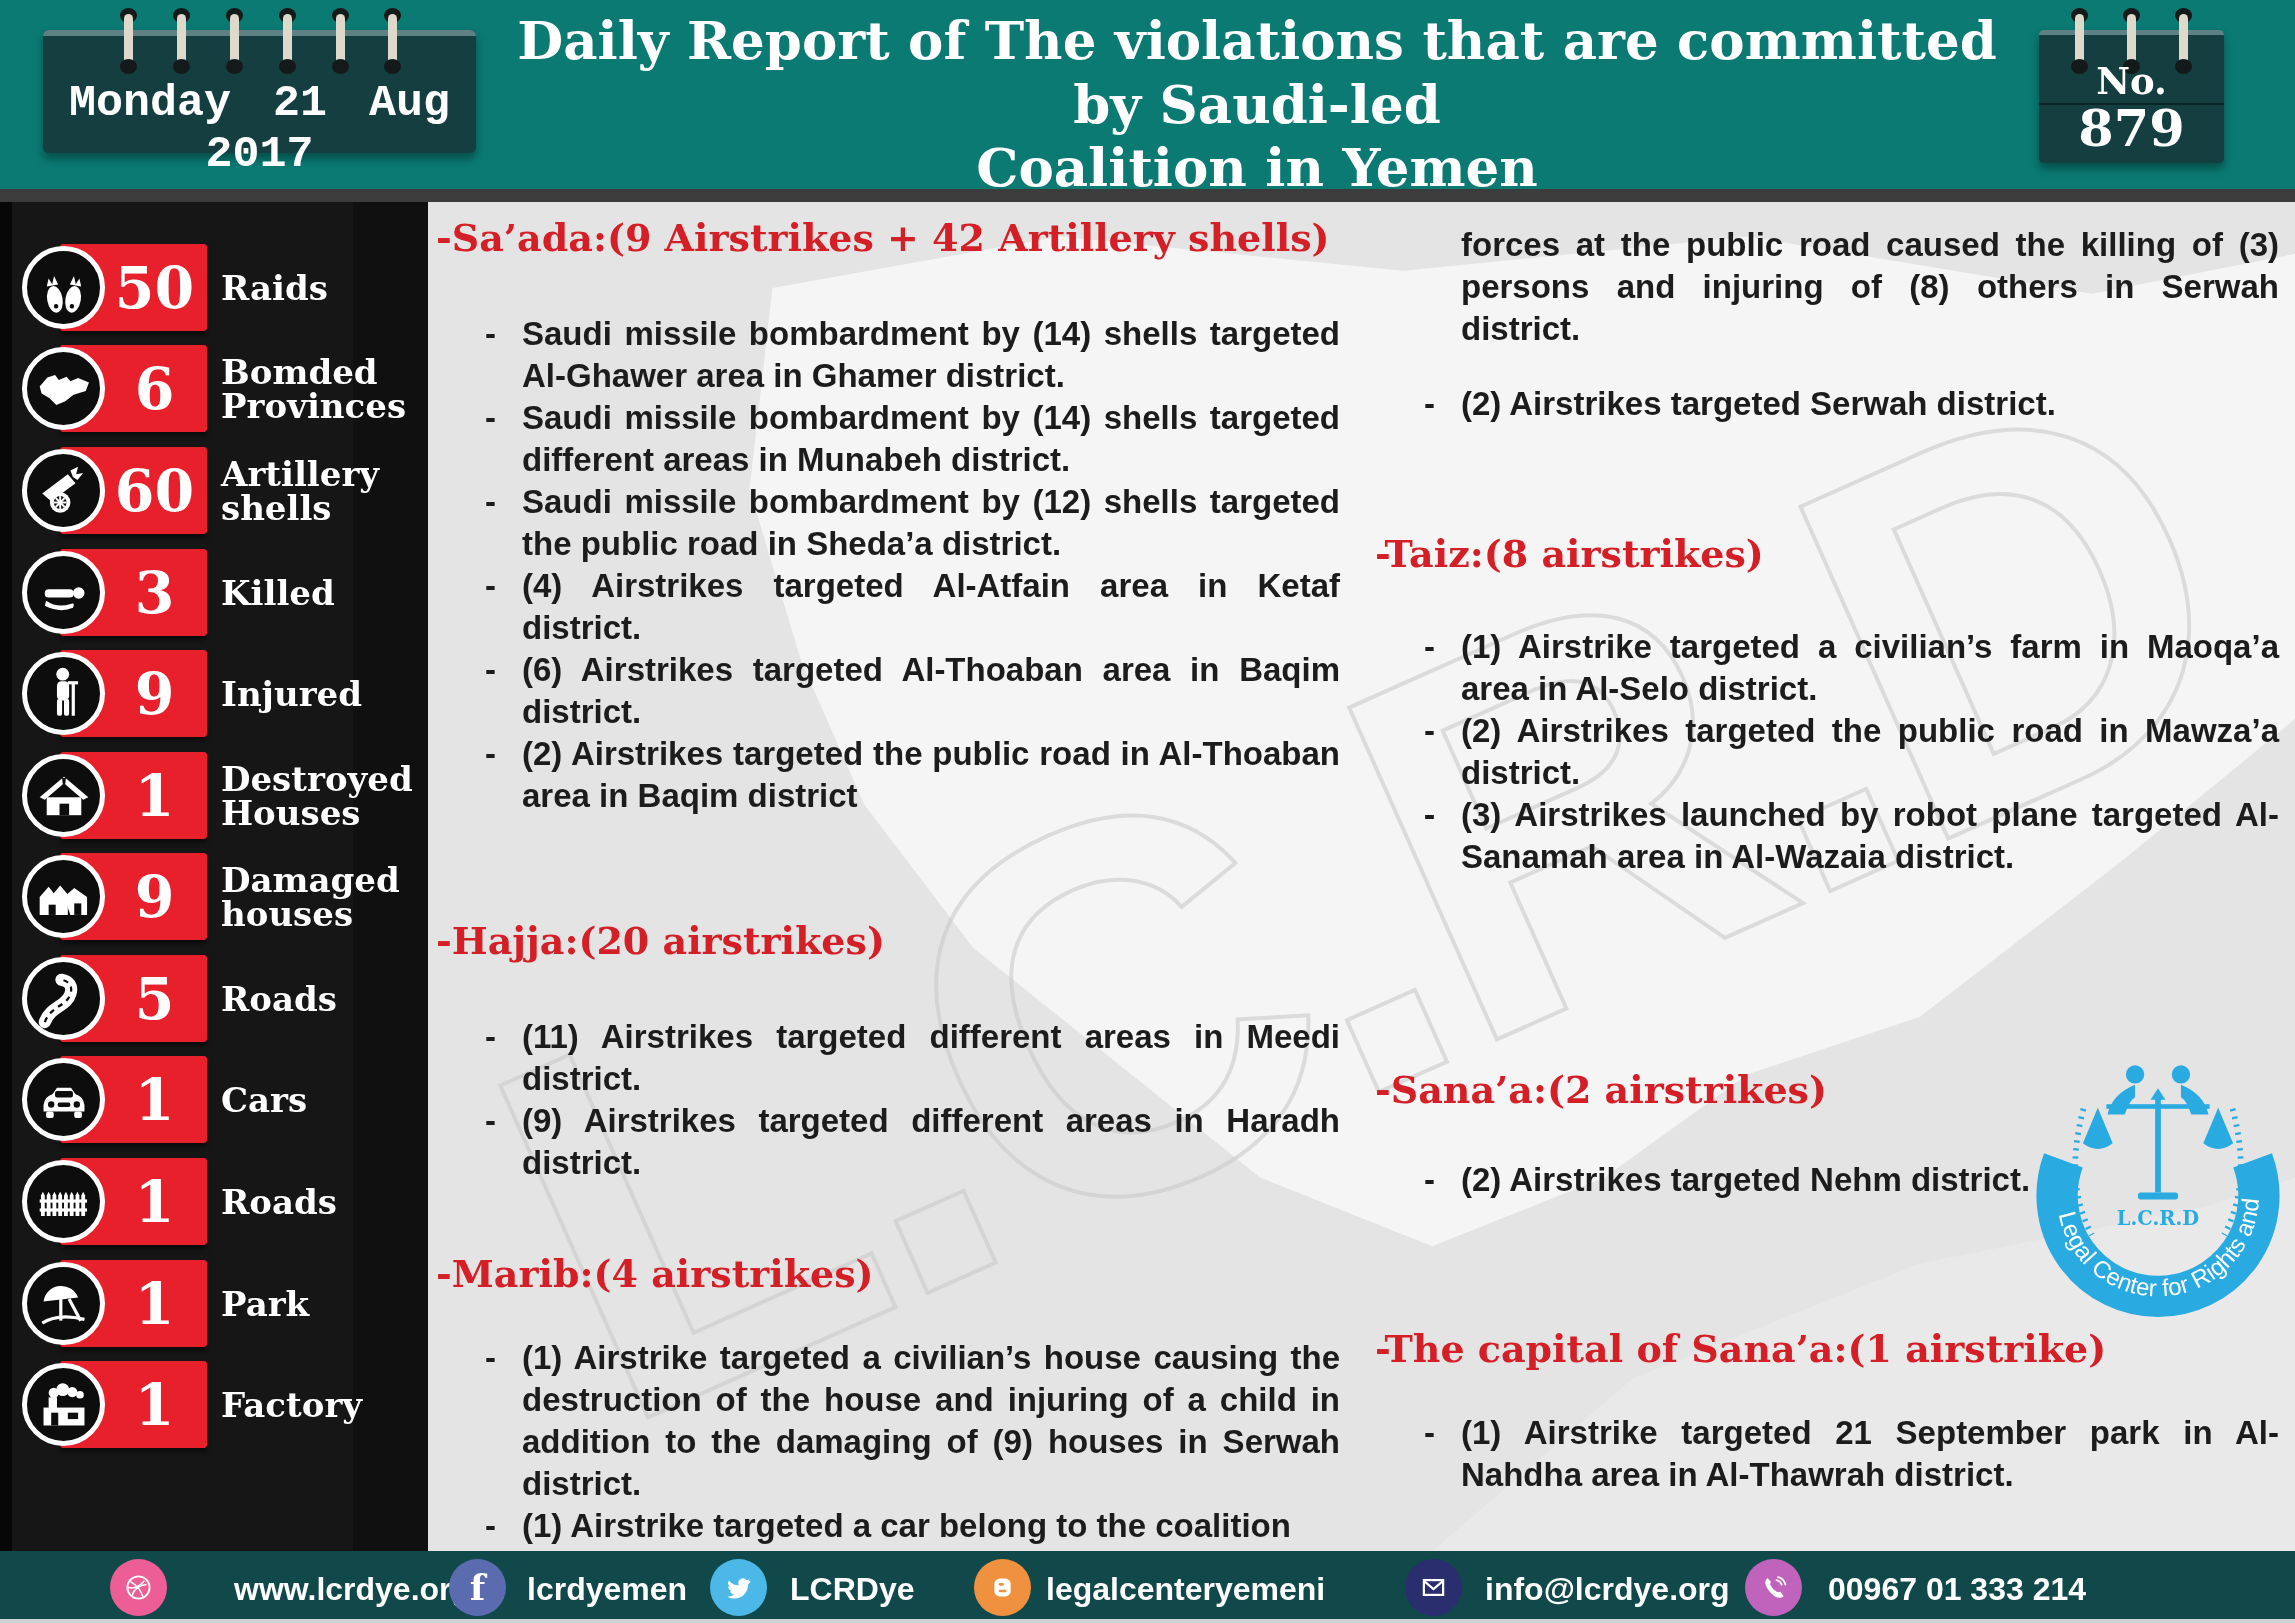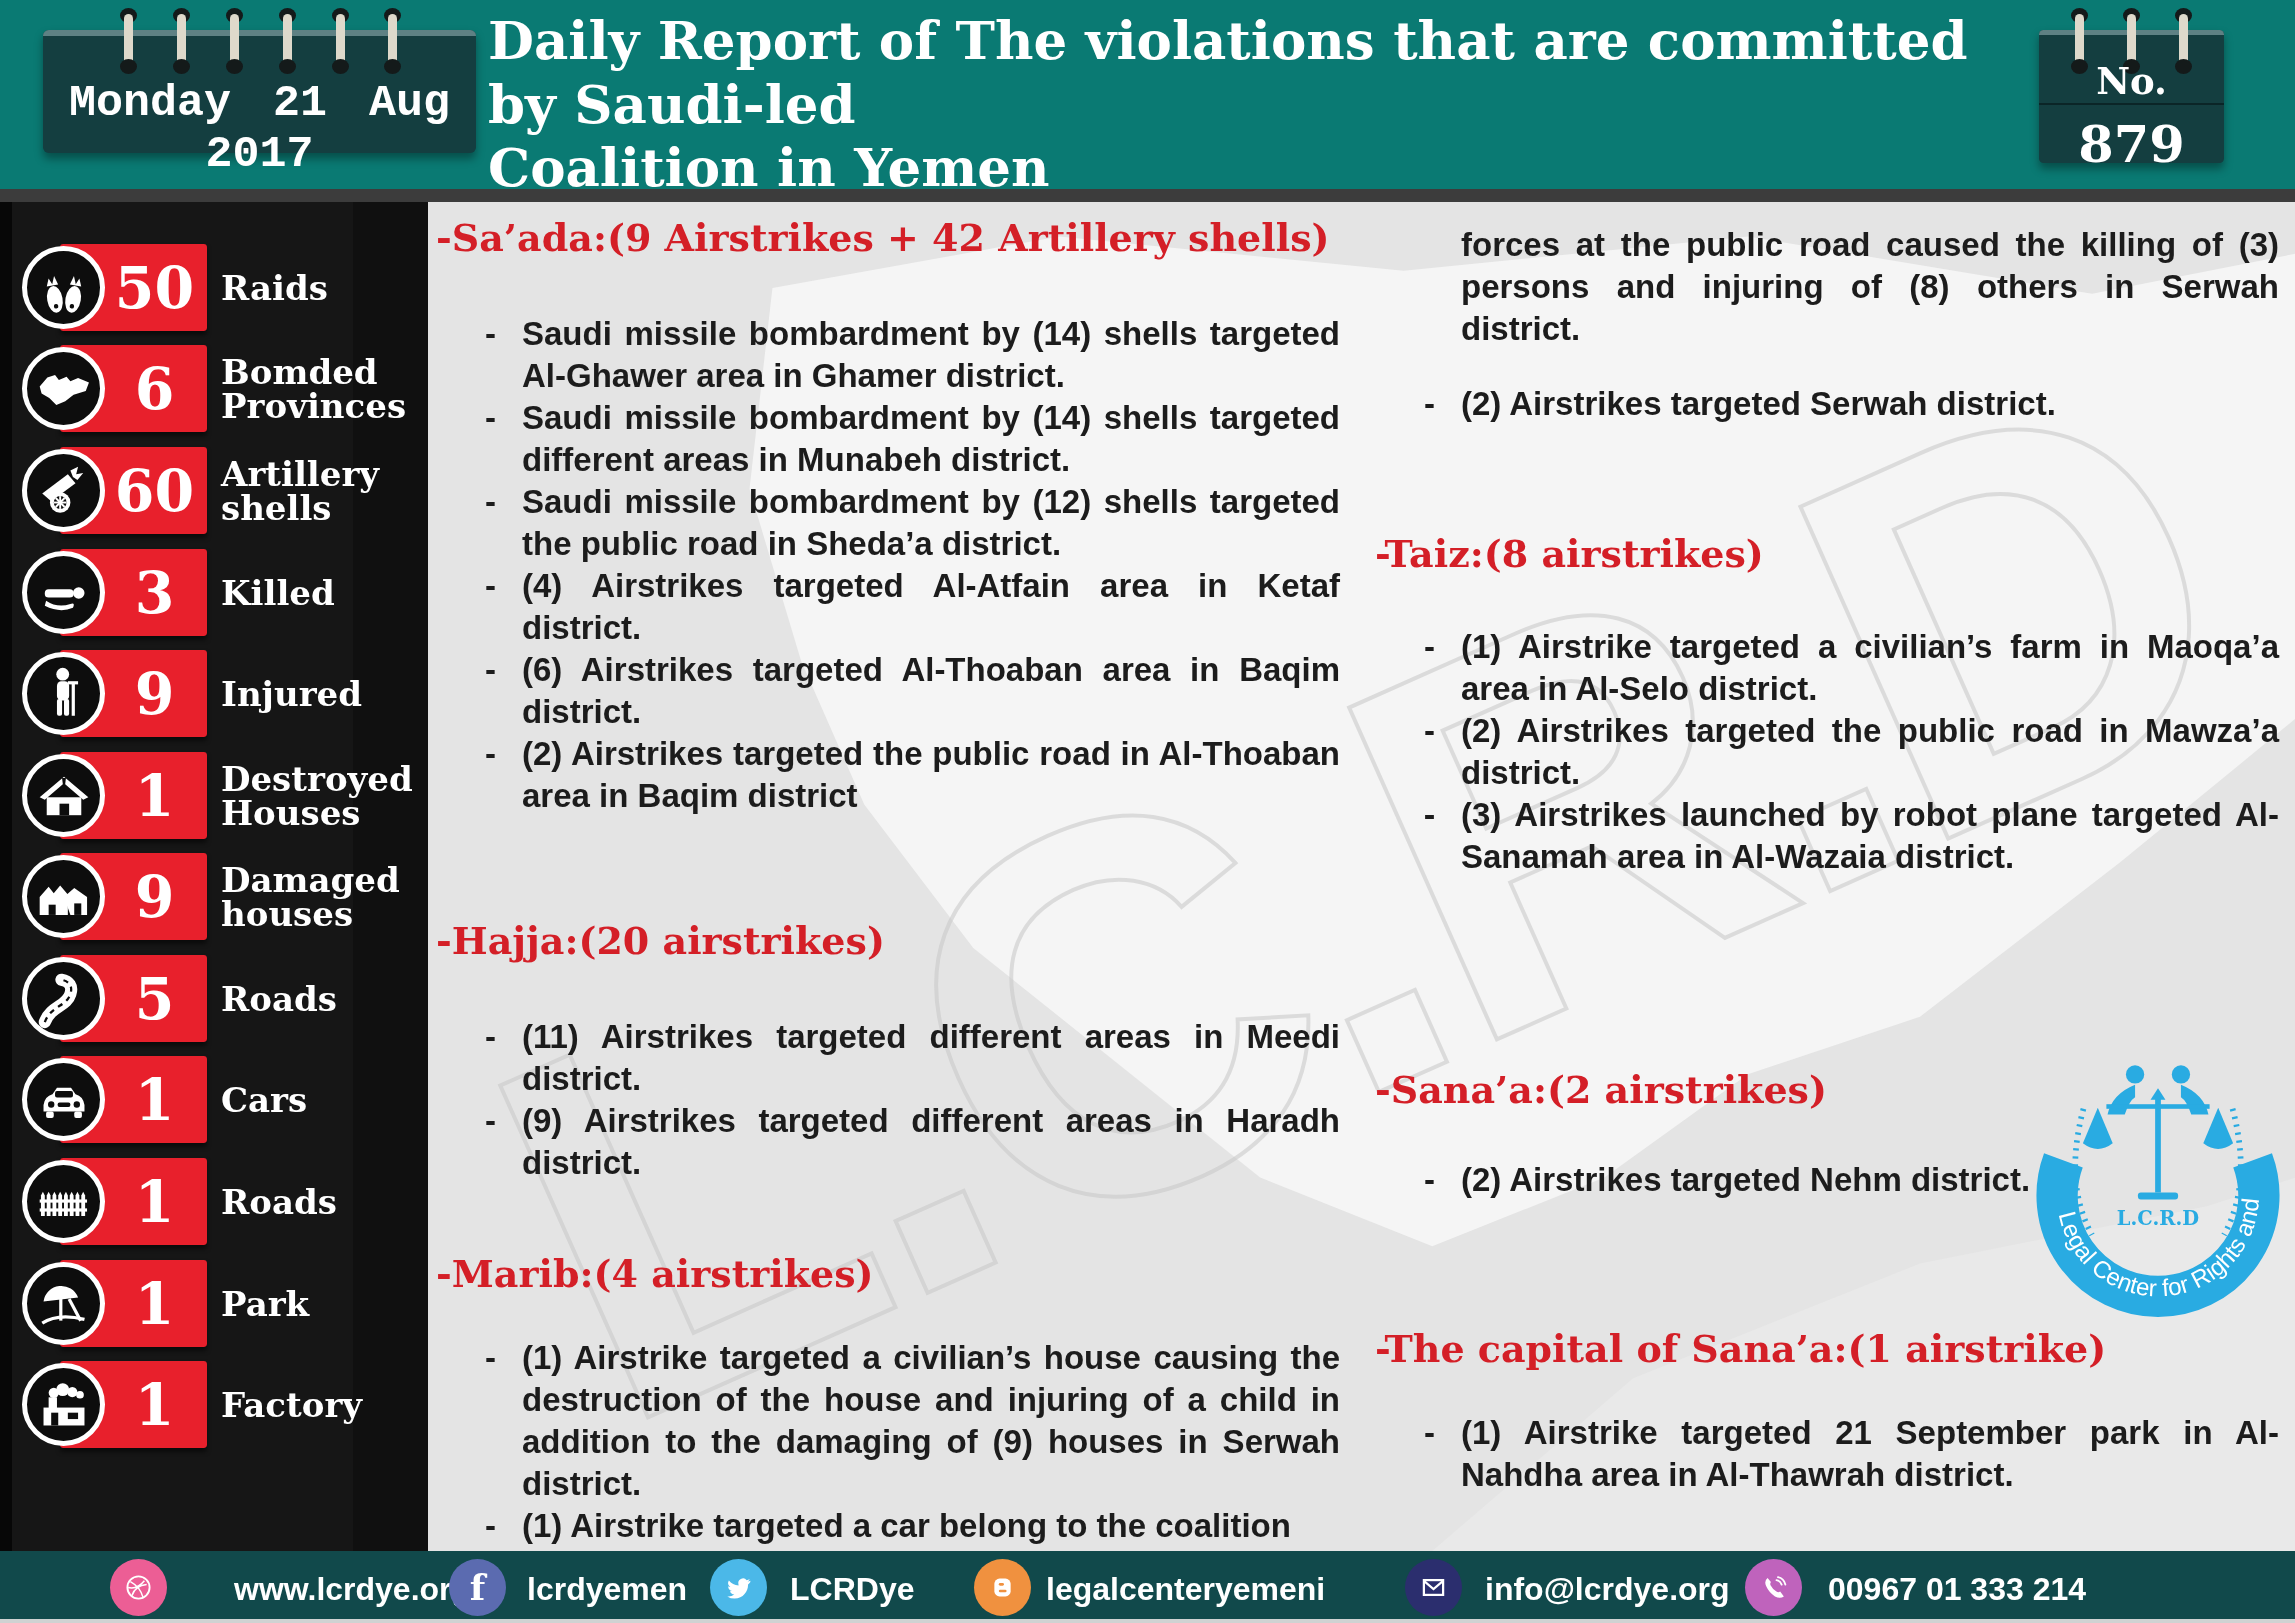--- a/index.html
+++ b/index.html
@@ -9,27 +9,27 @@
   .header{position:absolute;left:0;top:0;width:2295px;height:189px;background:#0a7a73;}
   .hdr-band{position:absolute;left:0;top:189px;width:2295px;height:12.6px;background:#3c3c3c;}
   .date-box{position:absolute;left:43px;top:30px;width:433px;height:123px;background:#143e40;border-radius:5.7px;box-shadow:0 5.7px 8px rgba(0,0,0,.35);}
   .date-box .top-edge{position:absolute;left:0;top:0;width:100%;height:5.7px;background:#5e8184;border-radius:5.7px 5.7px 0 0;}
   .date-text{position:absolute;left:0;top:48px;width:100%;text-align:center;color:#fff;font-family:Liberation Mono, monospace;font-weight:bold;font-size:45px;word-spacing:15px;}
   .pin{position:absolute;top:-22px;width:17px;height:75px;}
   .pin .stem{position:absolute;left:4px;top:5.7px;width:9.2px;height:55px;background:#ded9cb;border-radius:4.6px;}
   .pin .cap{position:absolute;left:0;width:17px;height:15px;background:#141a1a;border-radius:50%;}
   .pin .cap.top{top:0;}
   .pin .cap.bot{top:51px;}
-  .title{position:absolute;left:488px;top:9.2px;width:1538px;color:#fff;font-family:"DejaVu Serif",serif;font-weight:bold;line-height:1.2;}
+  .title{position:absolute;left:488px;top:9.2px;width:1538px;text-align:center;color:#fff;font-family:"DejaVu Serif",serif;font-weight:bold;line-height:1.2;}
   .title .l1{font-size:53px;}
   .title .l2{font-size:53px;}
   .no-box{position:absolute;left:2039px;top:30px;width:185px;height:133px;background:#143e40;border-radius:4.6px;box-shadow:0 5.7px 8px rgba(0,0,0,.35);}
   .no-box .top-edge{position:absolute;left:0;top:0;width:100%;height:4.6px;background:#5e8184;border-radius:4.6px 4.6px 0 0;}
   .no-box .cell1{position:absolute;left:0;top:0;width:100%;height:73px;display:flex;align-items:flex-end;justify-content:center;color:#fff;font-family:"DejaVu Serif",serif;font-weight:bold;font-size:37px;border-bottom:2.9px solid #0b2527;}
-  .no-box .cell2{position:absolute;left:0;top:76px;width:100%;height:44px;display:flex;align-items:center;justify-content:center;color:#fff;font-family:"DejaVu Serif",serif;font-weight:bold;font-size:51px;margin-top:16px;}
+  .no-box .cell2{position:absolute;left:0;top:76px;width:100%;height:44px;display:flex;align-items:center;justify-content:center;color:#fff;font-family:"DejaVu Serif",serif;font-weight:bold;font-size:51px;}
 
   
   .sidebar{position:absolute;left:0;top:202px;width:428px;height:1349px;background:linear-gradient(90deg,#070707 0px,#070707 11.5px,#161616 11.5px,#161616 353px,#101010 353px,#101010 428px);}
   .stat{position:absolute;left:0;width:428px;height:87px;}
   .chip{position:absolute;left:60px;top:0;width:147px;height:87px;background:#e8202c;border-radius:3.4px;box-shadow:0 3.4px 4.6px rgba(0,0,0,.5);}
   .num{position:absolute;left:103px;top:10.3px;width:103px;text-align:center;color:#fff;font-family:"DejaVu Serif",serif;font-weight:bold;font-size:57px;line-height:67px;}
   .icon-circle{position:absolute;left:22px;top:2.3px;width:83px;height:83px;background:#0d0d0d;border:5.2px solid #fff;border-radius:50%;box-sizing:border-box;display:flex;align-items:center;justify-content:center;}
   .icon-circle svg{width:64px;height:64px;}
   .stat-label{position:absolute;left:221px;top:0;width:207px;height:87px;display:flex;align-items:center;color:#fff;font-family:"DejaVu Serif",serif;font-weight:bold;font-size:34px;line-height:34px;}
 

